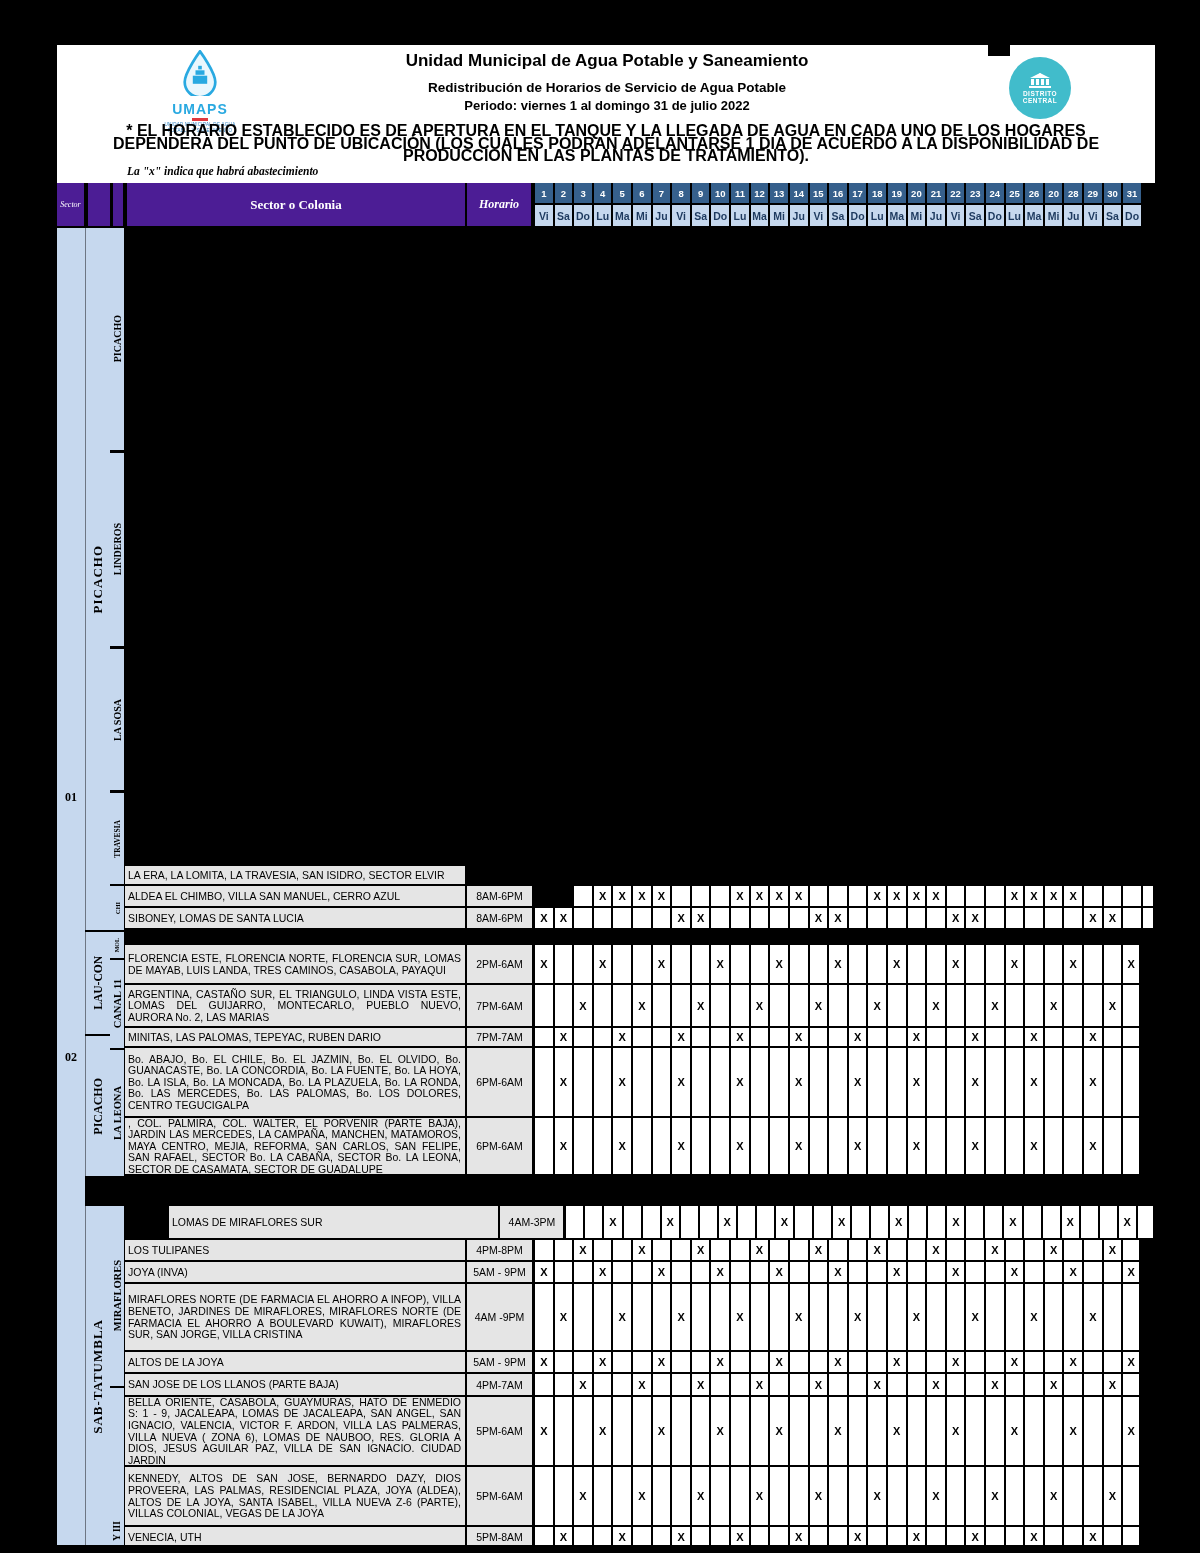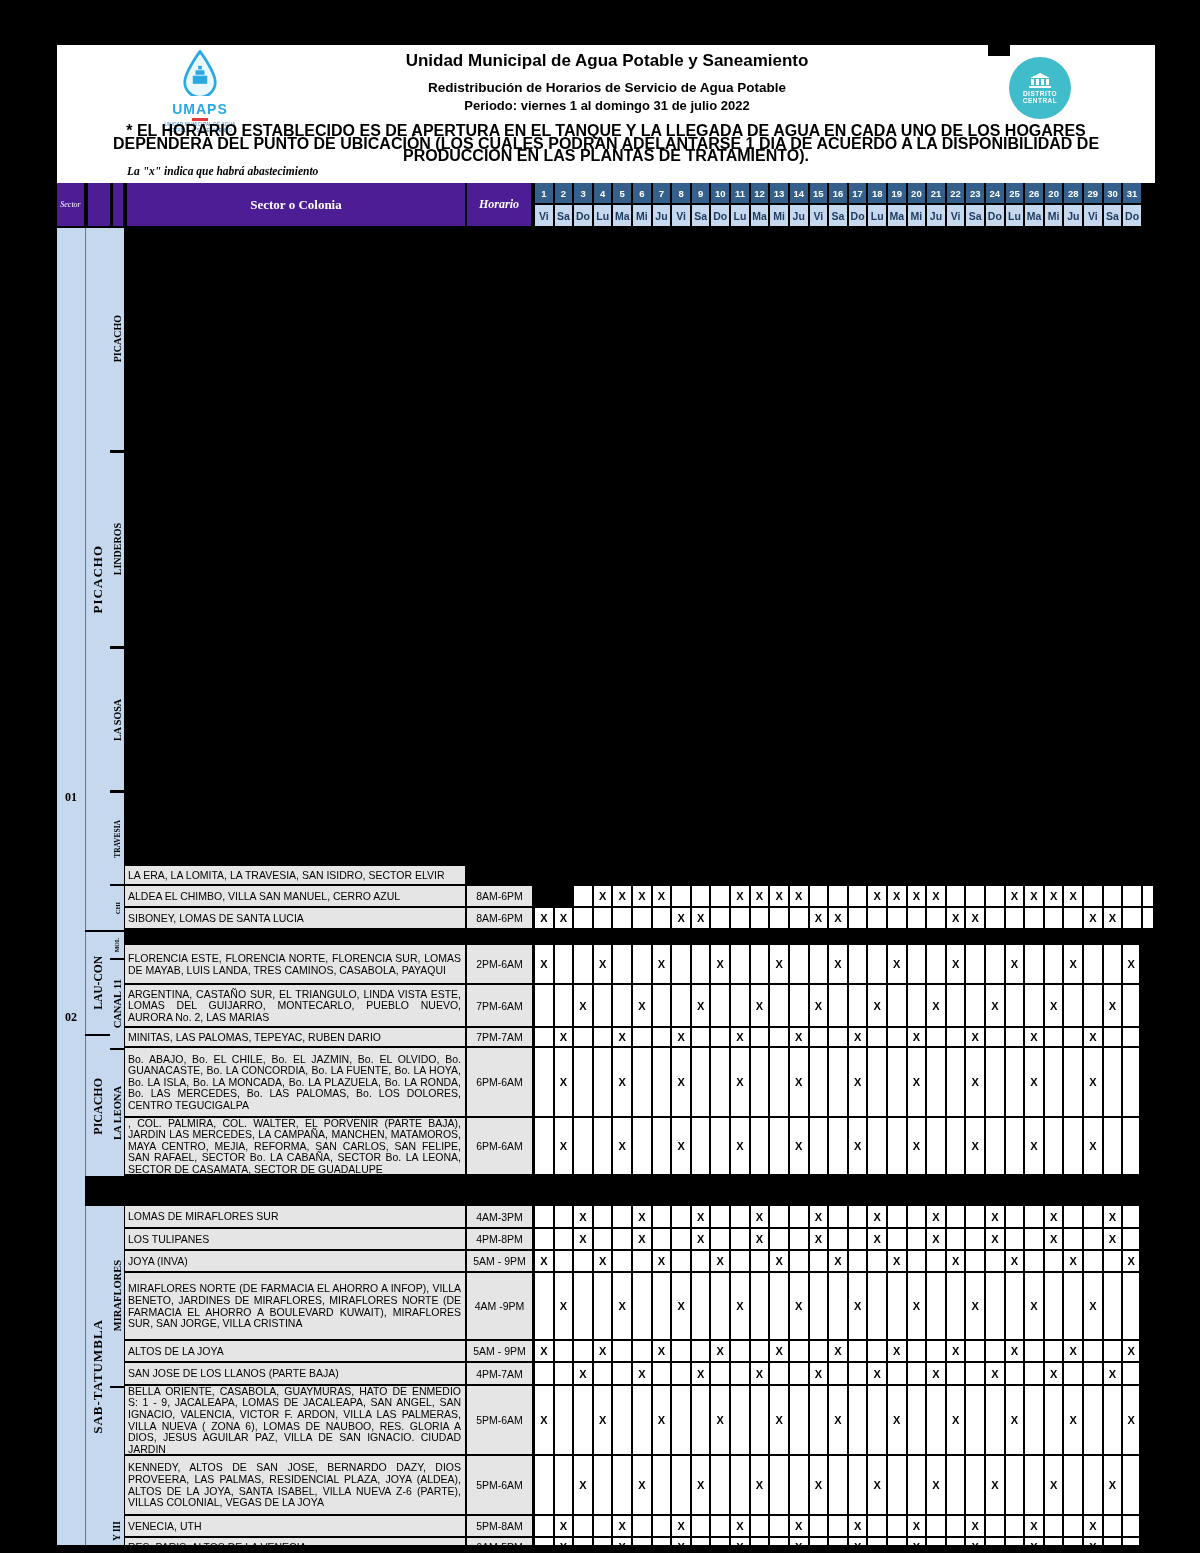--- a/index.html
+++ b/index.html
@@ -52,21 +52,21 @@
         display:flex;align-items:center;justify-content:center;}
 
   
   .lb{position:absolute;background:#C6D8EE;box-sizing:border-box;
       display:flex;align-items:center;justify-content:center;}
   .vtext{writing-mode:vertical-rl;transform:rotate(180deg);
          font-family:"Liberation Serif",serif;font-weight:bold;color:#000;white-space:nowrap;}
   #colA{left:57px;top:228px;width:28px;height:1319px;}
   .secnum{position:absolute;left:0;width:100%;text-align:center;
           font-family:"Liberation Serif",serif;font-weight:bold;font-size:12px;color:#000;}
-  #sec01{top:562px;} #sec02{top:782px;}
+  #sec01{top:562px;} #sec02{top:822px;}
   .colB{left:85px;width:25px;border-left:1px solid rgba(0,0,0,.45);}
   #zoneB1{top:228px;height:702px;} #zoneB1 .vtext{font-size:13px;letter-spacing:1px;}
   #zoneB2{top:932px;height:102px;} #zoneB2 .vtext{font-size:11.5px;}
   #zoneB3{top:1036px;height:140px;} #zoneB3 .vtext{font-size:12px;}
   #zoneB4{top:1206px;height:341px;} #zoneB4 .vtext{font-size:13px;letter-spacing:1px;}
   .colC{left:110px;width:14px;}
   #subC1{top:228px;height:222px;} #subC1 .vtext{font-size:10px;}
   #subC2{top:453px;height:193px;} #subC2 .vtext{font-size:10px;}
   #subC3{top:649px;height:141px;} #subC3 .vtext{font-size:10px;}
   #subC4{top:793px;height:91px;}  #subC4 .vtext{font-size:7.5px;}
@@ -531,21 +531,21 @@
         <div class="day"></div>
         <div class="day"></div>
         <div class="day x">X</div>
         <div class="day"></div>
         <div class="day"></div>
         <div class="day x">X</div>
         <div class="day"></div>
         <div class="day"></div>
       </div>
       <div class="trow spacer" style="height: 30px;"></div>
-      <div class="trow" style="height: 23px;">
+      <div class="trow" style="height: 34px; padding-left: 44px;">
         <div class="cell barrio">
           <span>LOMAS DE MIRAFLORES  SUR</span>
         </div>
         <div class="cell horario">4AM-3PM</div>
         <div class="day"></div>
         <div class="day"></div>
         <div class="day x">X</div>
         <div class="day"></div>
         <div class="day"></div>
         <div class="day x">X</div>

